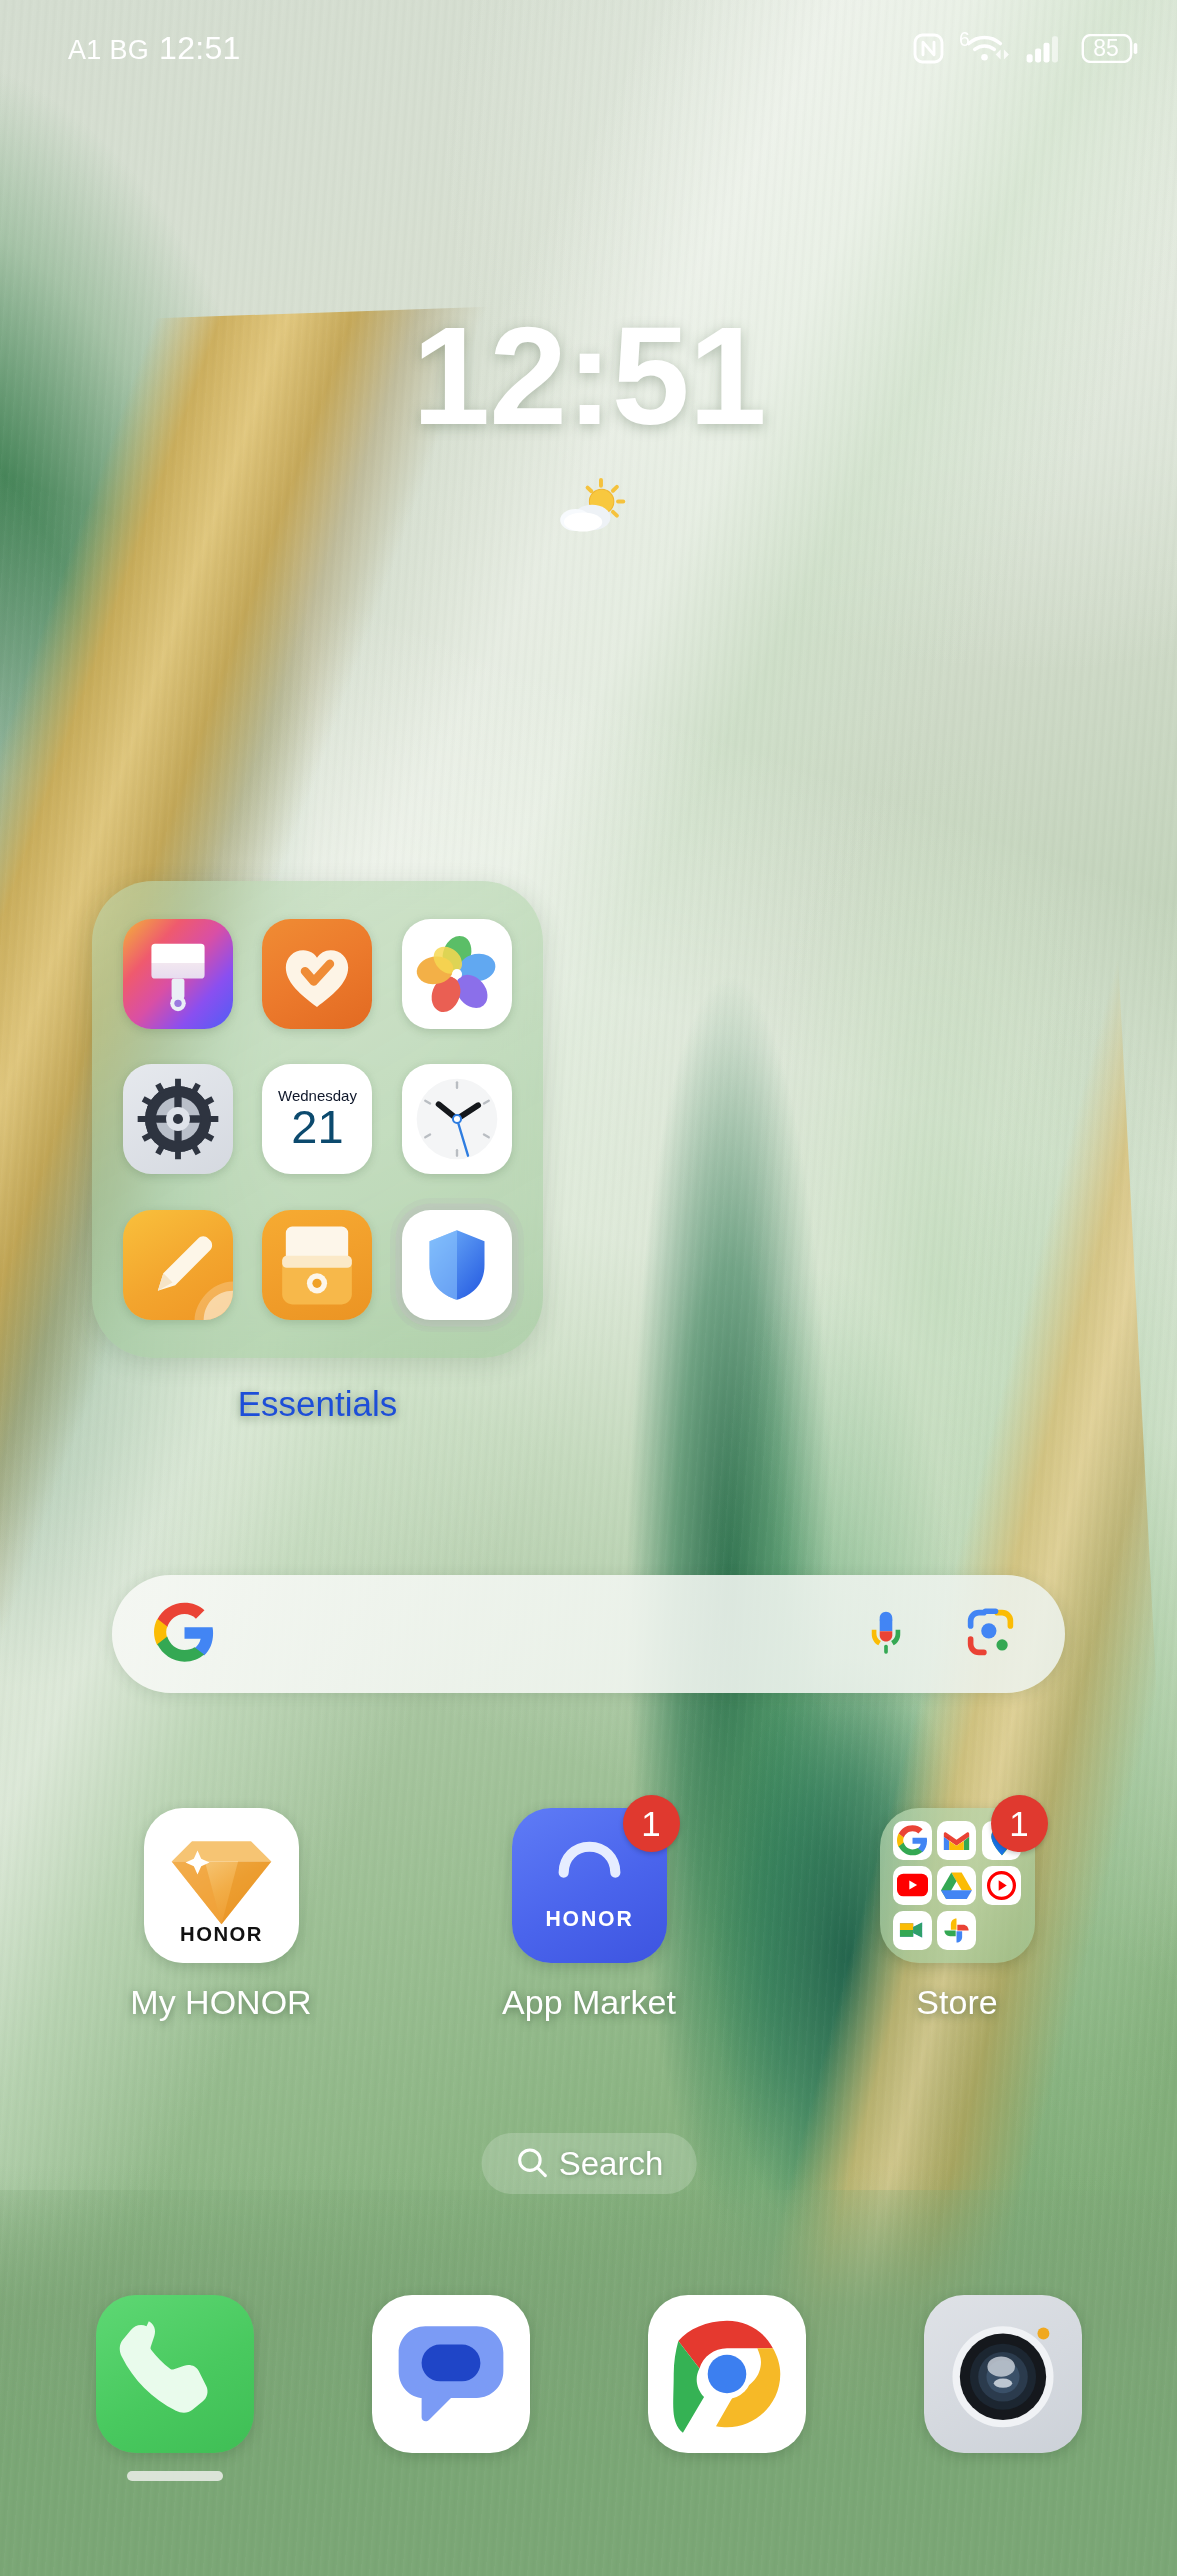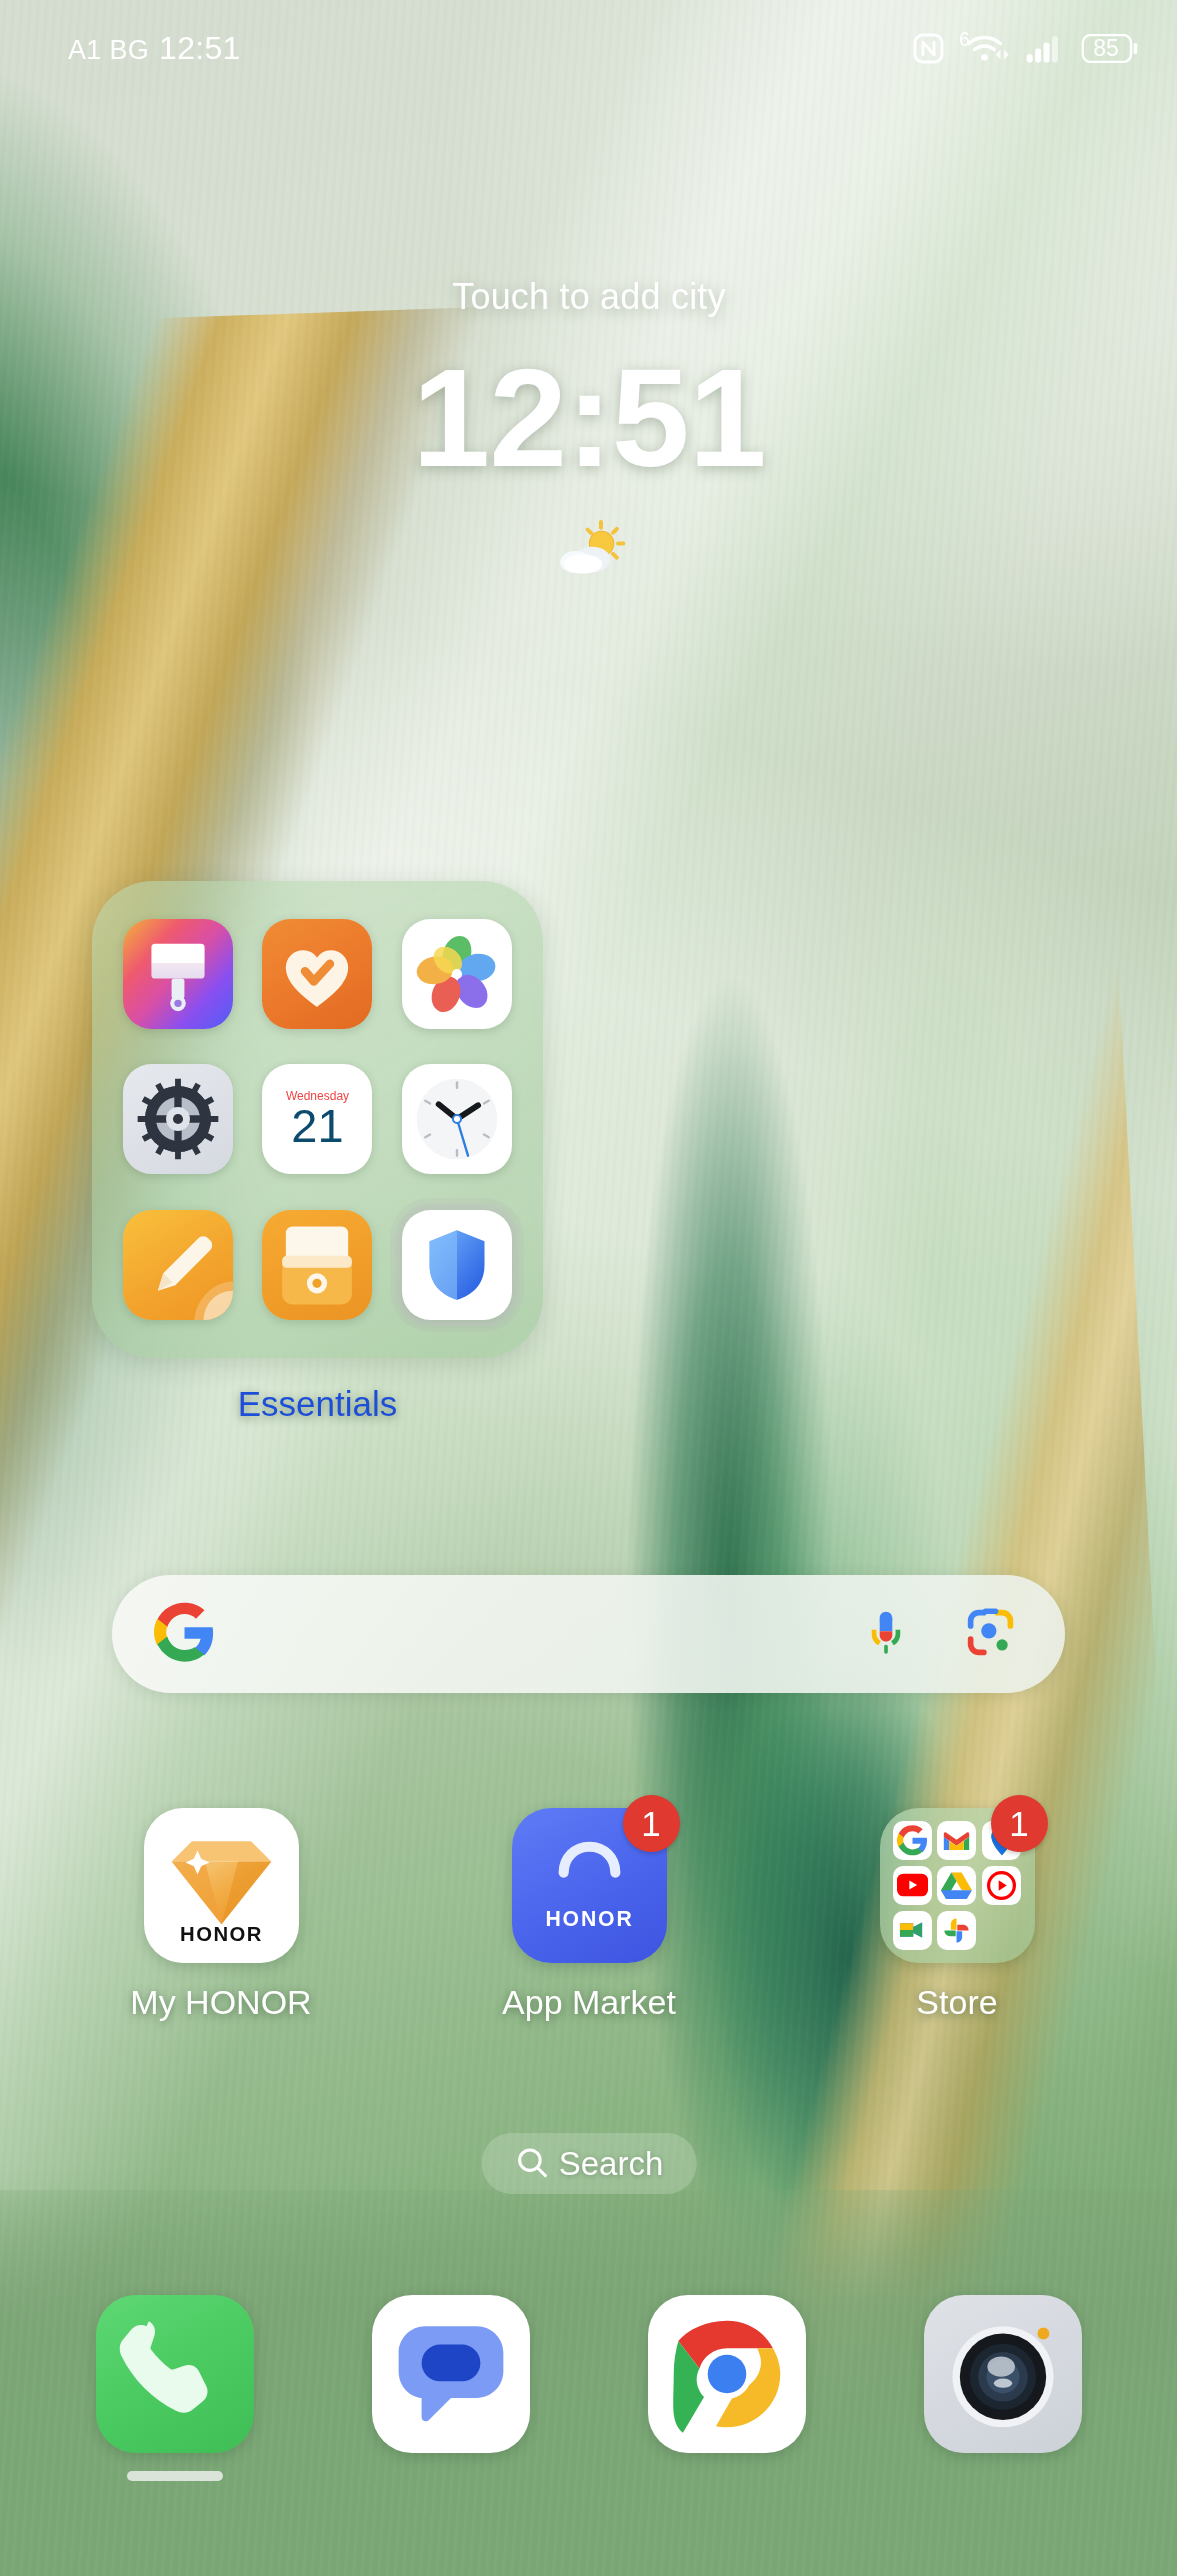--- a/index.html
+++ b/index.html
@@ -294,21 +294,20 @@
       <svg width="57" height="29" viewBox="0 0 46 24">
         <rect x="0.9" y="0.9" width="40" height="22.2" rx="6.4" fill="none" stroke="#fff" stroke-width="2"></rect>
         <rect x="43" y="7.4" width="3" height="9.2" rx="1.5" fill="#fff"></rect>
       </svg>
       <span style="position:absolute;left:0;top:0;width:50px;height:29px;display:flex;align-items:center;justify-content:center;font-size:23px;font-weight:500;">85</span>
     </span>
   </div>
 </div>
 
 <div id="clockwidget">
-  <div id="city">Touch to add city</div>
   <div id="bigtime">12:51</div>
   <div id="weatherwrap">
     <span>
       <svg width="79" height="57" viewBox="0 0 62 44">
         <g stroke="#f5c23c" stroke-width="3.1" stroke-linecap="round">
           <line x1="40" y1="3.5" x2="40" y2="8"></line>
           <line x1="52.5" y1="9" x2="49.4" y2="12"></line>
           <line x1="57.5" y1="20.5" x2="53.4" y2="20.5"></line>
           <line x1="52.5" y1="31.5" x2="49.4" y2="28.6"></line>
           <line x1="29.5" y1="9.5" x2="32.5" y2="12.4"></line>
@@ -395,21 +394,21 @@
           <rect x="56" y="62" width="8" height="24" rx="3"></rect>
           <rect x="34" y="56" width="24" height="8" rx="3"></rect>
           <rect x="62" y="56" width="24" height="8" rx="3"></rect>
         </g>
         <circle cx="60" cy="60" r="13" fill="#dfe3ea"></circle>
         <circle cx="60" cy="60" r="5.5" fill="#2e3440"></circle>
       </svg>
     </div>
 
     <div class="fic" style="background:#ffffff;display:flex;flex-direction:column;align-items:center;justify-content:center;">
-      <div style="font-size:12px;color:#ef4444;font-weight:400;margin-top:0;">Wednesday</div>
+      <div style="font-size:15px;color:#0f172a;font-weight:400;margin-top:0;">Wednesday</div>
       <div style="font-size:47px;color:#0c4a6e;font-weight:400;line-height:1.05;margin-top:-1.8px;">21</div>
     </div>
 
     <div class="fic" style="background:#ffffff;">
       <svg viewBox="0 0 120 120" width="110" height="110">
         <circle cx="60" cy="60" r="44" fill="#f4f5f6"></circle>
         <g stroke="#b9bdc2" stroke-width="2.6" stroke-linecap="round">
           <line x1="60" y1="20" x2="60" y2="26"></line>
           <line x1="94.6" y1="40" x2="89.4" y2="43"></line>
           <line x1="94.6" y1="80" x2="89.4" y2="77"></line>

